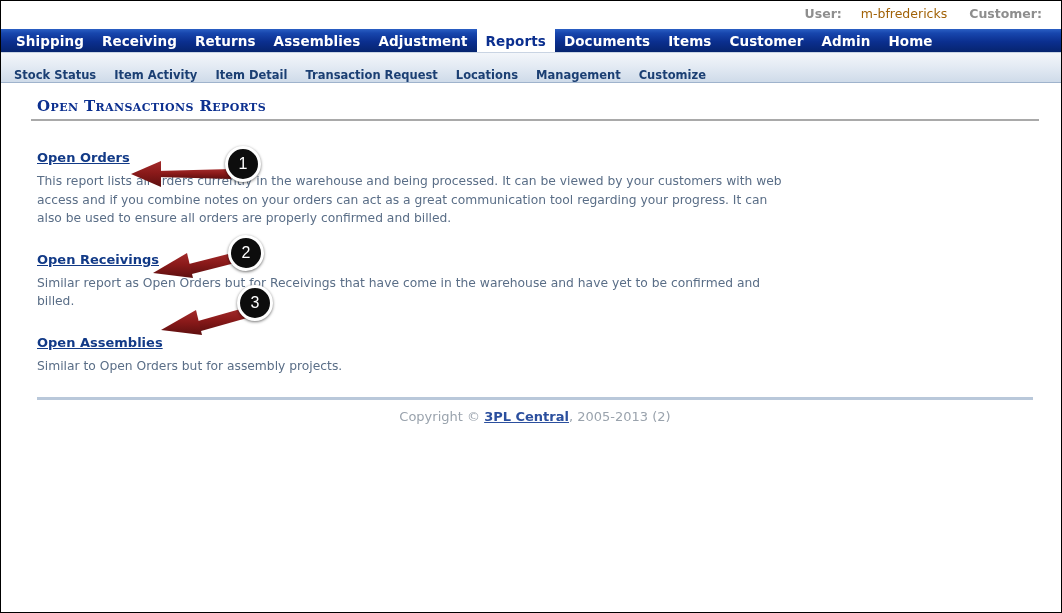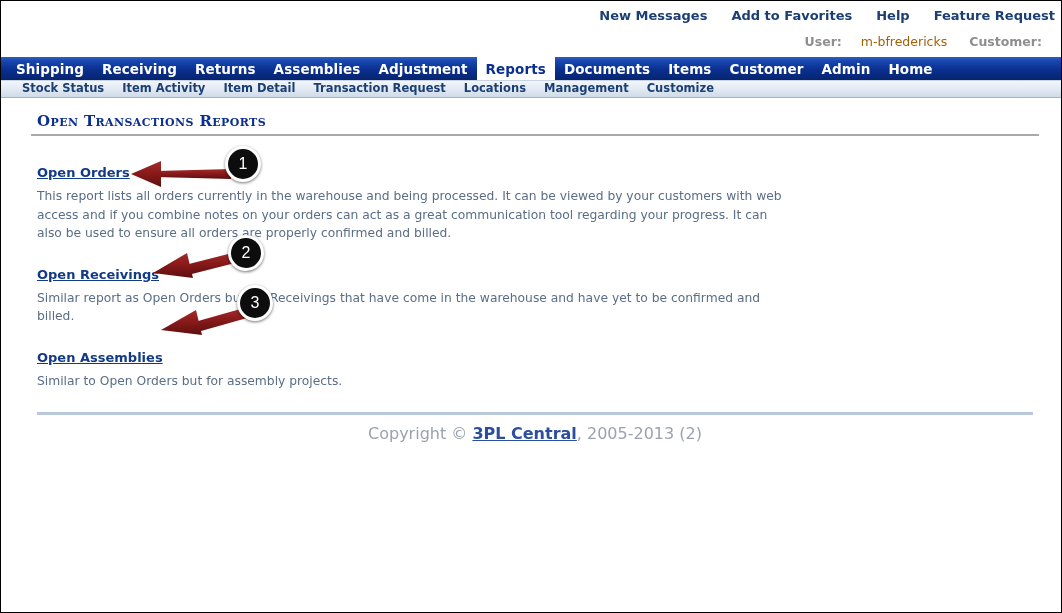--- a/index.html
+++ b/index.html
@@ -80,26 +80,26 @@
     letter-spacing: 0.1px;
   }
   .mainnav .navitem.active {
     background: #ffffff;
     color: #0b2f8f;
   }
 
   
   .subnav {
     position: relative;
-    height: 17px;
+    height: 30px;
     background: linear-gradient(to bottom,
         #f3f6fa 0%, #e4ebf4 45%, #cfdbe9 100%);
     display: flex;
-    align-items: flex-start;
-    padding-left: 12px;
+    align-items: flex-end;
+    padding-left: 4px;
     border-bottom: 1px solid #9fb3cc;
   }
   .subnav .subitem {
     display: flex;
     align-items: center;
     padding: 0 9px;
     font-size: 11.5px;
     font-weight: bold;
     color: #1b3f73;
     white-space: nowrap;
@@ -150,21 +150,21 @@
 
   
   .footer-rule {
     margin: 22px 6px 0 6px;
     height: 3px;
     background: #b9c8da;
   }
   .footer {
     margin-top: 9px;
     text-align: center;
-    font-size: 16px;
+    font-size: 13px;
     color: #9aa3ad;
   }
   .footer a {
     color: #2b4f9e;
     font-weight: bold;
     text-decoration: underline;
   }
 
   
   #annots {
@@ -186,26 +186,20 @@
     display: flex;
     align-items: center;
     justify-content: center;
   }
 </style>
 </head>
 <body>
 
 <div id="frame">
 
-  <div class="toplinks">
-    <a href="#">New Messages</a>
-    <a href="#">Add to Favorites</a>
-    <a href="#">Help</a>
-    <a href="#">Feature Request</a>
-  </div>
 
   <div class="userstrip">
     <span class="userpair">
       <span class="lbl">User:</span><span class="val">m-bfredericks</span>
     </span>
     <span class="userpair">
       <span class="lbl">Customer:</span><span class="val"></span>
     </span>
   </div>
 

